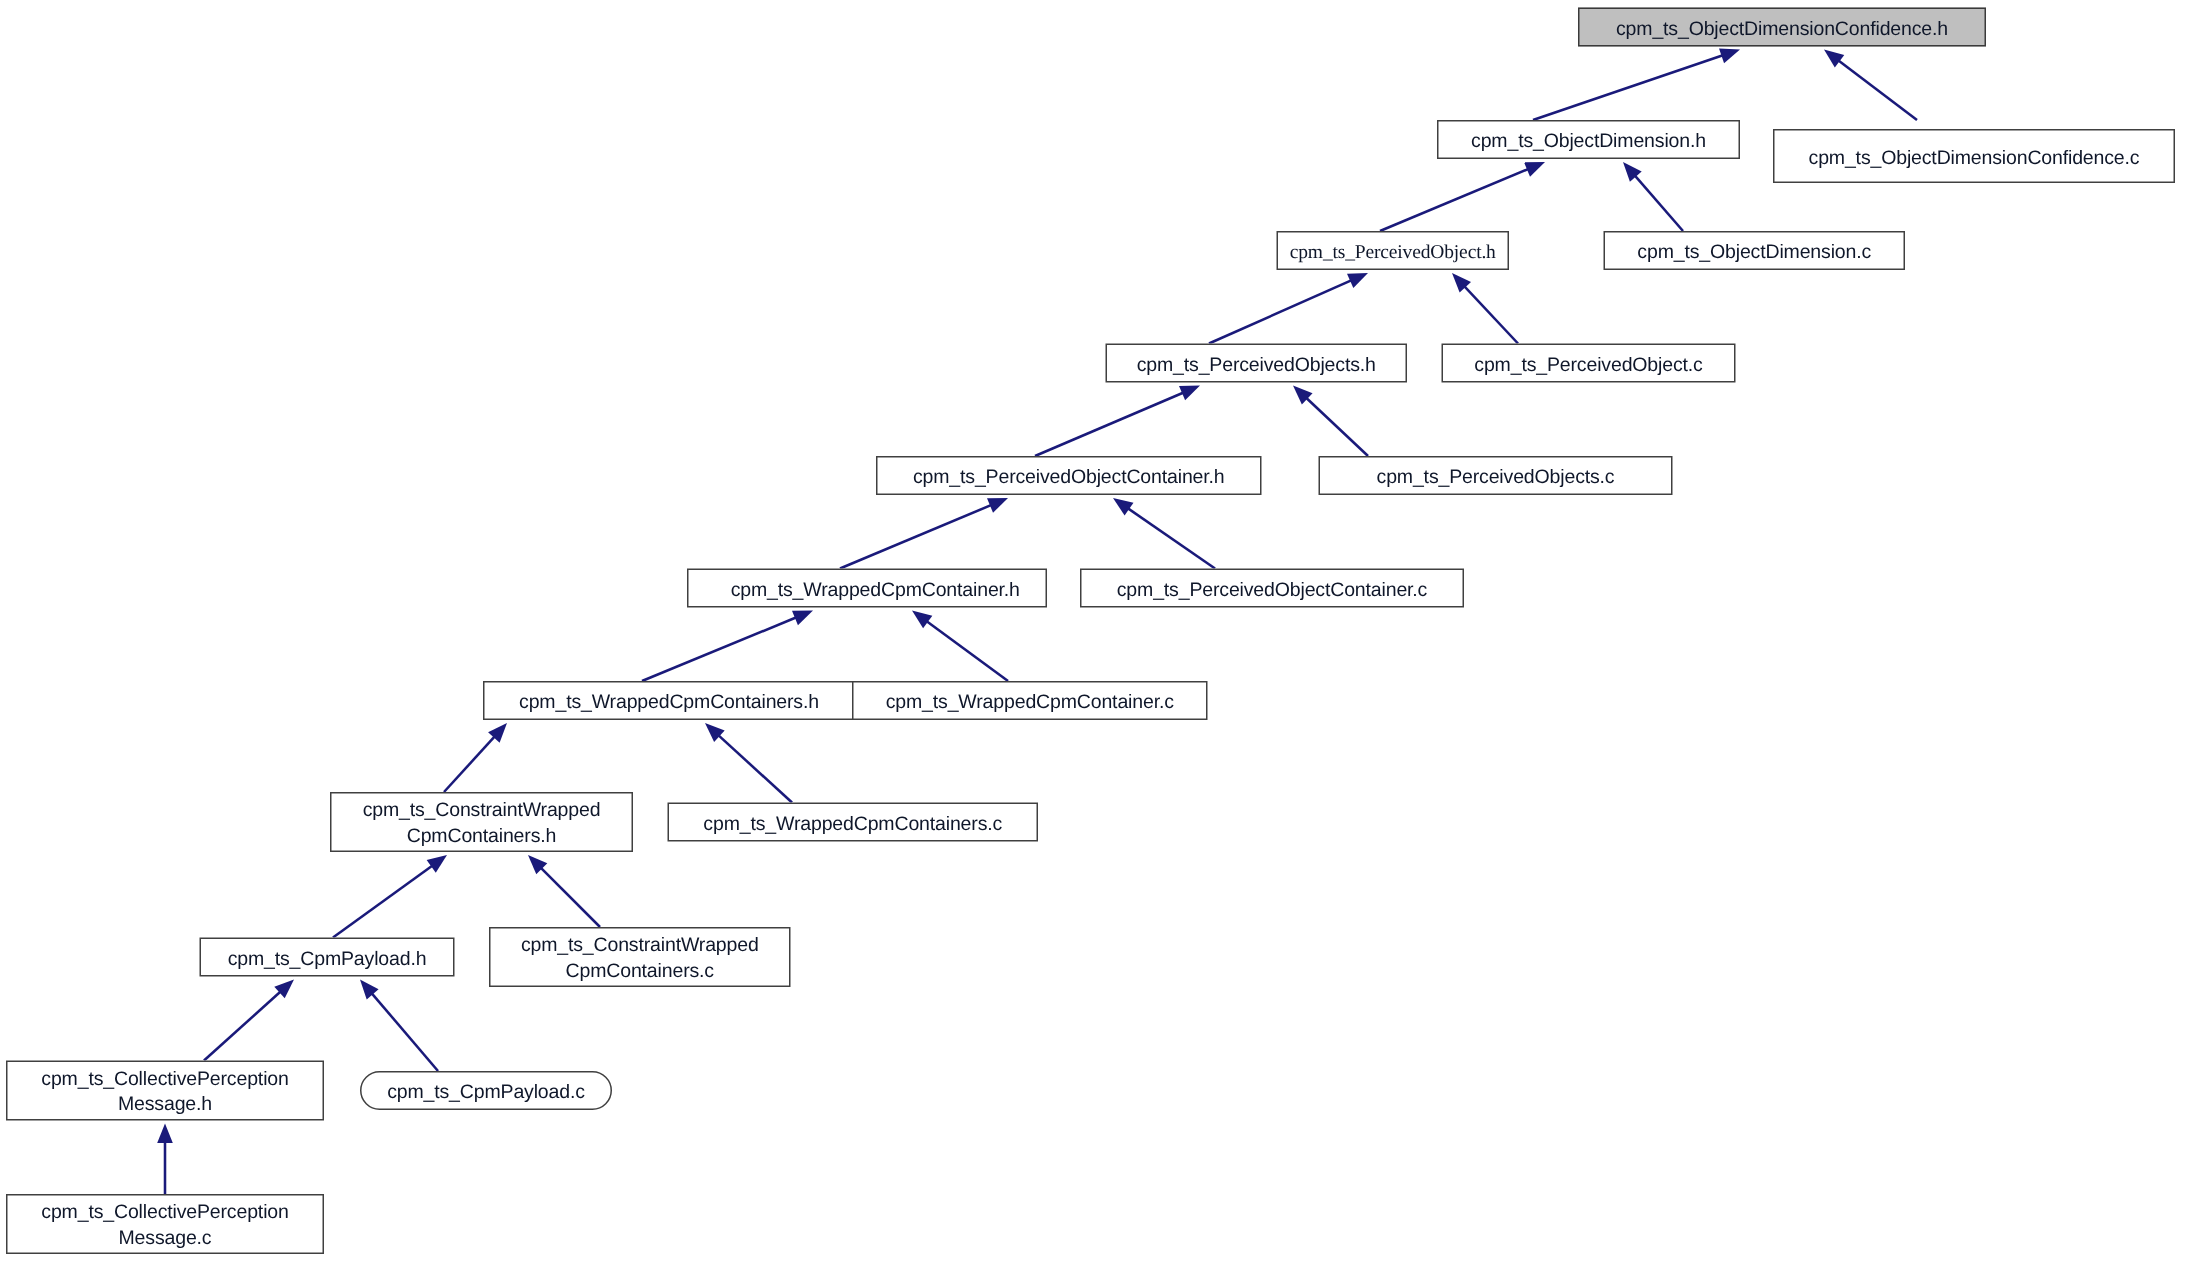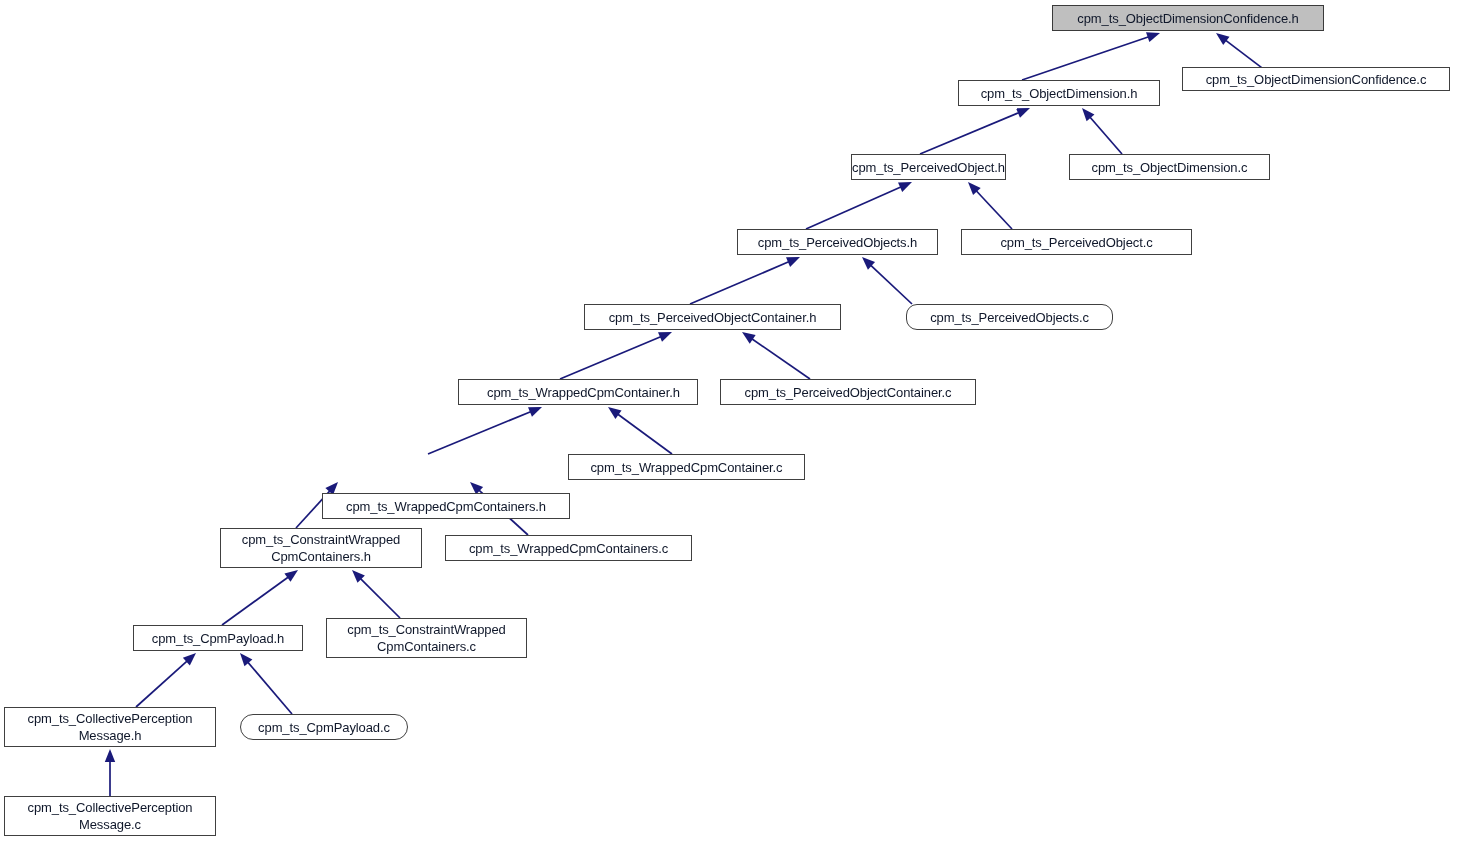--- a/index.html
+++ b/index.html
@@ -89,30 +89,30 @@
       <line x1="136" y1="707" x2="187.82376439128117" y2="660.3586120478469" stroke="#1a1a7a" stroke-width="1.7"></line>
       <polygon points="196,653 189.8157927032236,665.561671071577 182.8585594943501,657.8314119506066" fill="#1a1a7a"></polygon>
       <line x1="292" y1="714" x2="247.13607593615265" y2="661.3711660020252" stroke="#1a1a7a" stroke-width="1.7"></line>
       <polygon points="240,653 252.39082276186505,659.5197784689395 244.47626581449575,666.2666138994838" fill="#1a1a7a"></polygon>
       <line x1="110" y1="796" x2="110" y2="760" stroke="#1a1a7a" stroke-width="1.7"></line>
       <polygon points="110,749 115.2,762 104.8,762" fill="#1a1a7a"></polygon>
     </svg>
   <div id="node-layer">
       <div class="node highlight" style="left: 1052px; top: 5px; width: 272px; height: 26px;"><span class="node-label">cpm_ts_ObjectDimensionConfidence.h</span></div>
       <div class="node" style="left: 958px; top: 80px; width: 202px; height: 26px;"><span class="node-label">cpm_ts_ObjectDimension.h</span></div>
-      <div class="node" style="left: 1182px; top: 67px; width: 268px; height: 24px; align-items: center;"><span class="node-label">cpm_ts_ObjectDimensionConfidence.c</span></div>
-      <div class="node" style="left: 851px; top: 154px; width: 155px; height: 26px;"><span class="node-label">cpm_ts_PerceivedObject.h</span></div>
+      <div class="node" style="left: 1182px; top: 86px; width: 268px; height: 36px; align-items: center;"><span class="node-label">cpm_ts_ObjectDimensionConfidence.c</span></div>
+      <div class="node" style="left: 851px; top: 154px; width: 155px; height: 26px; font-family: Liberation Serif, serif;"><span class="node-label">cpm_ts_PerceivedObject.h</span></div>
       <div class="node" style="left: 1069px; top: 154px; width: 201px; height: 26px;"><span class="node-label">cpm_ts_ObjectDimension.c</span></div>
       <div class="node" style="left: 737px; top: 229px; width: 201px; height: 26px;"><span class="node-label">cpm_ts_PerceivedObjects.h</span></div>
-      <div class="node" style="left: 961px; top: 229px; width: 231px; height: 26px;"><span class="node-label">cpm_ts_PerceivedObject.c</span></div>
+      <div class="node" style="left: 961px; top: 229px; width: 196px; height: 26px;"><span class="node-label">cpm_ts_PerceivedObject.c</span></div>
       <div class="node" style="left: 584px; top: 304px; width: 257px; height: 26px;"><span class="node-label">cpm_ts_PerceivedObjectContainer.h</span></div>
-      <div class="node" style="left: 906px; top: 304px; width: 207px; height: 26px; border-radius: 11px;"><span class="node-label">cpm_ts_PerceivedObjects.c</span></div>
+      <div class="node" style="left: 879px; top: 304px; width: 236px; height: 26px;"><span class="node-label">cpm_ts_PerceivedObjects.c</span></div>
       <div class="node" style="left: 458px; top: 379px; width: 240px; height: 26px; padding-left: 11px;"><span class="node-label">cpm_ts_WrappedCpmContainer.h</span></div>
       <div class="node" style="left: 720px; top: 379px; width: 256px; height: 26px;"><span class="node-label">cpm_ts_PerceivedObjectContainer.c</span></div>
-      <div class="node" style="left: 322px; top: 454px; width: 248px; height: 26px; margin-top: 39px;"><span class="node-label">cpm_ts_WrappedCpmContainers.h</span></div>
+      <div class="node" style="left: 322px; top: 454px; width: 248px; height: 26px;"><span class="node-label">cpm_ts_WrappedCpmContainers.h</span></div>
       <div class="node" style="left: 568px; top: 454px; width: 237px; height: 26px;"><span class="node-label">cpm_ts_WrappedCpmContainer.c</span></div>
       <div class="node" style="left: 220px; top: 528px; width: 202px; height: 40px;"><span class="node-label">cpm_ts_ConstraintWrapped
 CpmContainers.h</span></div>
       <div class="node" style="left: 445px; top: 535px; width: 247px; height: 26px;"><span class="node-label">cpm_ts_WrappedCpmContainers.c</span></div>
       <div class="node" style="left: 133px; top: 625px; width: 170px; height: 26px;"><span class="node-label">cpm_ts_CpmPayload.h</span></div>
       <div class="node" style="left: 326px; top: 618px; width: 201px; height: 40px;"><span class="node-label">cpm_ts_ConstraintWrapped
 CpmContainers.c</span></div>
       <div class="node" style="left: 4px; top: 707px; width: 212px; height: 40px;"><span class="node-label">cpm_ts_CollectivePerception
 Message.h</span></div>
       <div class="node" style="left: 240px; top: 714px; width: 168px; height: 26px; border-radius: 13px;"><span class="node-label">cpm_ts_CpmPayload.c</span></div>

